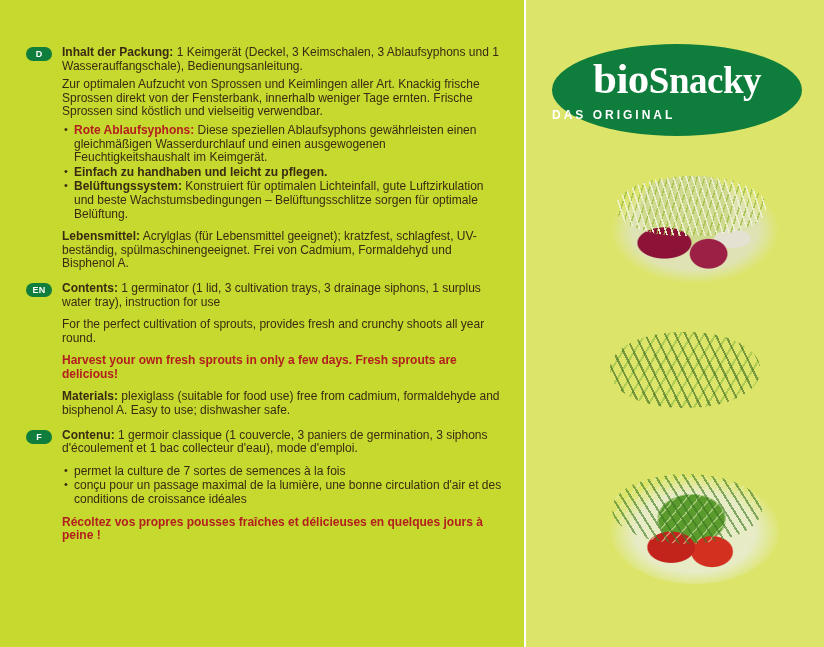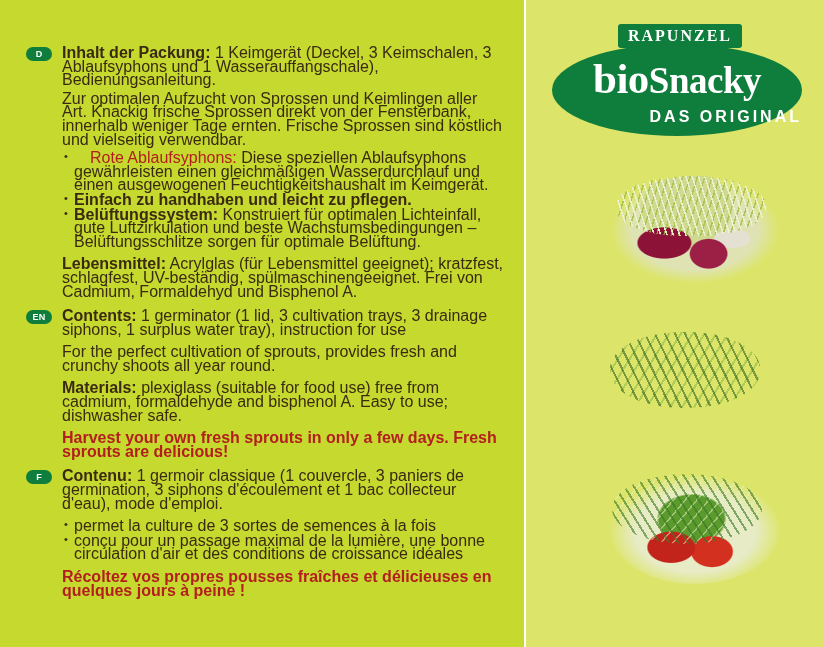--- a/index.html
+++ b/index.html
@@ -68,21 +68,21 @@
     color: #ffffff;
     font-size: 9px;
     font-weight: bold;
     line-height: 14px;
     text-align: center;
     letter-spacing: .2px;
   }
   .block-body {
     margin-left: 36px;
     color: #3a2a12;
-    font-size: 16px;
+    font-size: 12px;
     line-height: 13.6px;
   }
   .para {
     margin: 0 0 9px 0;
   }
   .para.tight {
     margin-bottom: 5px;
   }
   .bold {
     font-weight: bold;
@@ -101,22 +101,21 @@
   ul.bullets li:before {
     content: "\2022";
     position: absolute;
     left: 2px;
     top: -1px;
     font-size: 11px;
     color: #3a2a12;
   }
   .hl {
     color: #b31e1e;
-    font-weight: normal;
-    margin-left: 16px;
+    font-weight: bold;
   }
   .red-bold {
     color: #b31e1e;
     font-weight: bold;
   }
 
   
   .logo-wrap {
     position: absolute;
     left: 552px;
@@ -163,23 +162,23 @@
   }
   .bio-snacky .cap {
     font-size: 37px;
     font-family: Liberation Serif, serif;
   }
   .das-original {
     position: absolute;
     left: 0;
     top: 90px;
     width: 250px;
-    text-align: right;
+    text-align: left;
     color: #ffffff;
-    font-size: 16px;
+    font-size: 12px;
     font-weight: bold;
     letter-spacing: 3px;
   }
 
   
   .photo {
     position: absolute;
     left: 600px;
     width: 190px;
     height: 120px;
@@ -282,41 +281,40 @@
         </ul>
         <p class="para"><span class="bold">Lebensmittel:</span><span> Acrylglas (für Lebensmittel geeignet); kratzfest, schlagfest, UV-beständig, spülmaschinengeeignet. Frei von Cadmium, Formaldehyd und Bisphenol A.</span></p>
       </div>
     </div>
 
     <div class="lang-block">
       <div class="badge">EN</div>
       <div class="block-body">
         <p class="para"><span class="bold">Contents:</span><span> 1 germinator (1 lid, 3 cultivation trays, 3 drainage siphons, 1 surplus water tray), instruction for use</span></p>
         <p class="para">For the perfect cultivation of sprouts, provides fresh and crunchy shoots all year round.</p>
+        <p class="para"><span class="red-bold">Harvest your own fresh sprouts in only a few days. Fresh sprouts are delicious!</span></p>
         <p class="para"><span class="bold">Materials:</span><span> plexiglass (suitable for food use) free from cadmium, formaldehyde and bisphenol A. Easy to use; dishwasher safe.</span></p>
-        <p class="para"><span class="red-bold">Harvest your own fresh sprouts in only a few days. Fresh sprouts are delicious!</span></p>
       </div>
     </div>
 
     <div class="lang-block">
       <div class="badge">F</div>
       <div class="block-body">
         <p class="para"><span class="bold">Contenu:</span><span> 1 germoir classique (1 couvercle, 3 paniers de germination, 3 siphons d'écoulement et 1 bac collecteur d'eau), mode d'emploi.</span></p>
         <ul class="bullets">
-          <li>permet la culture de 3 sortes de semences à la fois</li>
+          <li>permet la culture de 7 sortes de semences à la fois</li>
           <li>conçu pour un passage maximal de la lumière, une bonne circulation d'air et des conditions de croissance idéales</li>
         </ul>
         <p class="para"><span class="red-bold">Récoltez vos propres pousses fraîches et délicieuses en quelques jours à peine !</span></p>
       </div>
     </div>
 
   </div>
 
   <div class="logo-wrap">
-    <div class="rapunzel-bar">RAPUNZEL</div>
     <div class="oval"></div>
     <div class="bio-snacky"><span>bio</span><span class="cap">Snacky</span></div>
     <div class="das-original">DAS ORIGINAL</div>
   </div>
 
   <div class="photo" id="photo-1">
     <div class="plate"></div>
     <div class="sprigs"></div>
   </div>
   <div class="photo" id="photo-2">

